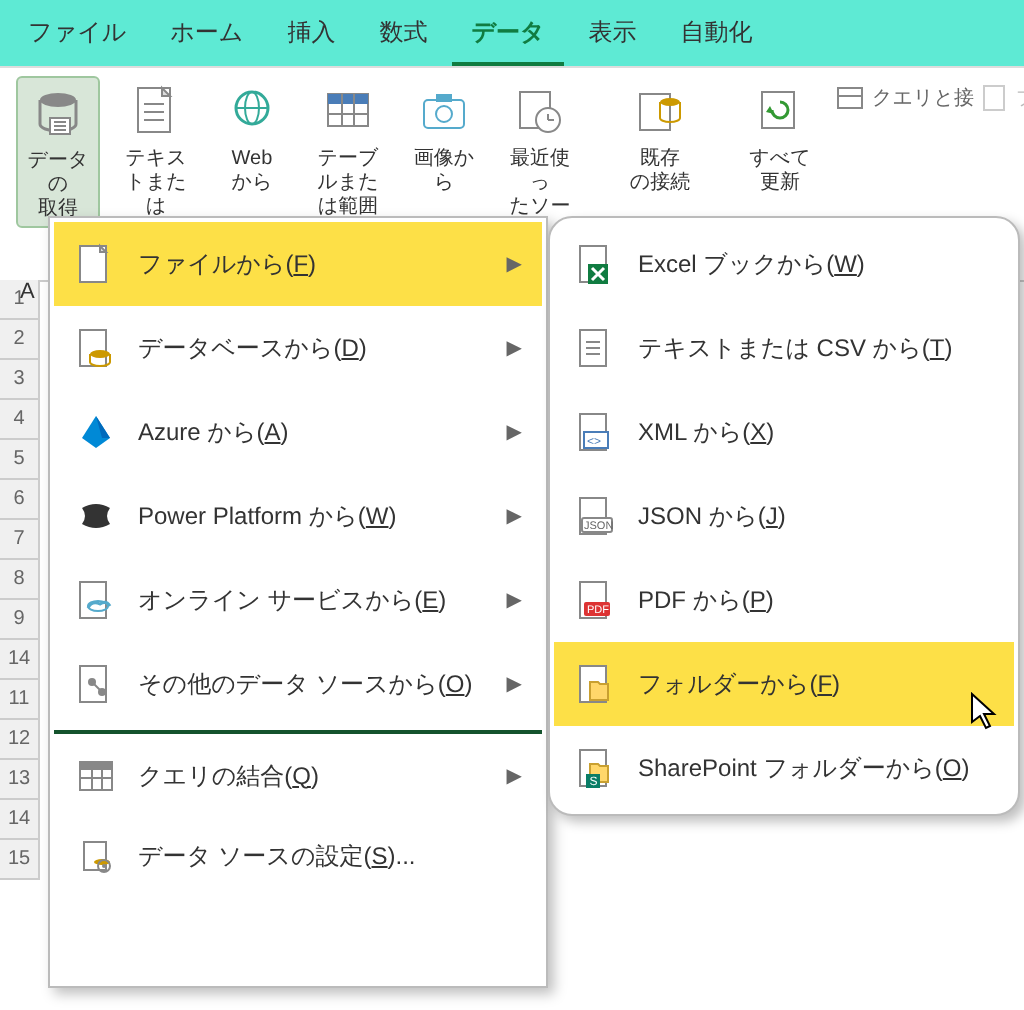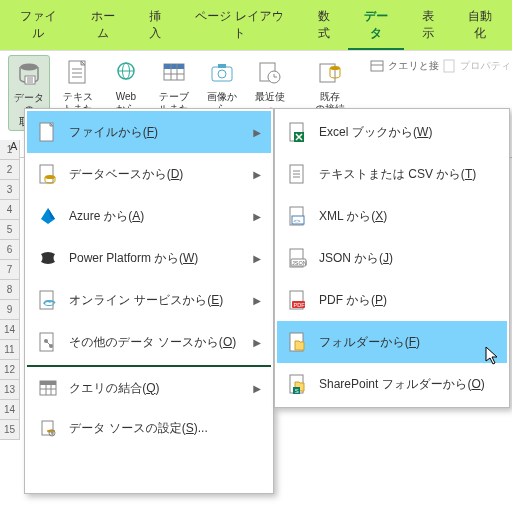--- a/index.html
+++ b/index.html
@@ -1,58 +1,57 @@
 <!DOCTYPE html>
 <html><head>
 <meta charset="utf-8">
 <style>
 * { margin: 0; padding: 0; box-sizing: border-box; font-family: "Yu Gothic UI", "Meiryo", sans-serif; }
 body { background: #fff; font-size: 12px; color: #333; overflow: hidden; width: 512px; height: 505px; position: relative; }
 
-.tabs { display: flex; background: #bef264; border-bottom: 1px solid #ddd; padding: 2px 4px 0; gap: 2px; text-align: center; }
+.tabs { display: flex; background: #5eead4; border-bottom: 1px solid #ddd; padding: 2px 4px 0; gap: 2px; }
 .tab { padding: 6px 10px; cursor: pointer; font-size: 12px; }
 .tab.active { border-bottom: 2px solid #107c41; color: #107c41; font-weight: 600; }
 
 .ribbon { display: flex; background: #fff; padding: 4px 8px; border-bottom: 1px solid #ccc; min-height: 88px; align-items: flex-start; gap: 8px; }
 .rgroup { display: flex; flex-direction: column; align-items: center; gap: 2px; cursor: pointer; padding: 2px 4px; }
 .rgroup.sel { background: #d8e6d8; border: 1px solid #9fc79f; border-radius: 3px; }
 .ricon { width: 32px; height: 32px; display: flex; align-items: center; justify-content: center; }
 .rlabel { font-size: 10px; text-align: center; line-height: 12px; white-space: pre-line; }
 .sep { width: 1px; background: #ddd; height: 70px; margin: 4px 2px; }
 .rside { display: flex; gap: 3px; padding-top: 4px; font-size: 10px; }
 .rside-item { display: flex; align-items: center; gap: 4px; color: #666; white-space: nowrap; }
 
 .sheet-area { position: absolute; top: 120px; left: 0; right: 0; bottom: 0; }
 .rowhdr { position: absolute; left: 0; top: 20px; width: 20px; }
 .rowhdr div { height: 20px; background: #f0f0f0; border-right: 1px solid #ccc; border-bottom: 1px solid #ccc; text-align: center; font-size: 10px; line-height: 20px; color: #666; }
 .cell-a1 { position: absolute; left: 10px; top: 140px; font-size: 11px; }
 
 .menu { position: absolute; background: #fff; border: 1px solid #bbb; box-shadow: 3px 3px 6px rgba(0,0,0,0.25); padding: 2px; }
 .menu1 { left: 24px; top: 108px; width: 250px; }
-.menu2 { left: 274px; top: 108px; width: 236px; }
+.menu2 { left: 274px; top: 108px; width: 236px; border-radius: 12px; }
 .mitem { display: flex; align-items: center; padding: 8px 10px; gap: 10px; cursor: pointer; min-height: 42px; }
-.mitem.hl { background: #7dd3fc; }
+.mitem.hl { background: #fde047; }
 .mitem.sep-top { border-top: 2px solid #14532d; margin-top: 2px; padding-top: 10px; }
 .micon { width: 22px; height: 22px; flex-shrink: 0; display: flex; align-items: center; justify-content: center; }
 .mtext { flex: 1; font-size: 12px; }
 .mtext u { text-decoration: underline; }
 .marrow { font-size: 10px; color: #666; }
 
 .cursor { position: absolute; left: 485px; top: 346px; pointer-events: none; }
 
 svg { display: block; }
 </style>
 </head>
 <body>
 
 <div class="tabs" id="tabs">
     <div class="tab">ファイル</div>
     <div class="tab">ホーム</div>
     <div class="tab">挿入</div>
-    <div class="tab">ページ レイアウト</div>
     <div class="tab">数式</div>
     <div class="tab active">データ</div>
     <div class="tab">表示</div>
     <div class="tab">自動化</div>
   </div>
 
 <div class="ribbon">
   <div class="rgroup sel">
     <div class="ricon">
       <svg width="28" height="28" viewBox="0 0 28 28">
@@ -133,20 +132,31 @@
         <svg width="26" height="26" viewBox="0 0 26 26">
           <rect x="3" y="4" width="15" height="18" fill="#fff" stroke="#888"></rect>
           <ellipse cx="18" cy="8" rx="5" ry="2" fill="#c90"></ellipse>
           <path d="M13 8v8c0 1 2 2 5 2s5-1 5-2V8" fill="none" stroke="#c90"></path>
         </svg>
       </div>
     <div class="rlabel">既存
 の接続</div>
   </div>
   <div class="sep"></div>
+  <div class="rgroup">
+    <div class="ricon">
+        <svg width="26" height="26" viewBox="0 0 26 26">
+          <rect x="4" y="3" width="16" height="18" fill="#fff" stroke="#888"></rect>
+          <path d="M13 8 A4 4 0 1 1 9 12" fill="none" stroke="#393" stroke-width="1.5"></path>
+          <polygon points="8,10 10,14 6,13" fill="#393"></polygon>
+        </svg>
+      </div>
+    <div class="rlabel">すべて
+更新</div>
+  </div>
   <div class="rside">
     <div class="rside-item">
         <svg width="14" height="14" viewBox="0 0 14 14">
           <rect x="1" y="2" width="12" height="10" fill="none" stroke="#888"></rect>
           <line x1="1" y1="6" x2="13" y2="6" stroke="#888"></line>
         </svg>
         <span>クエリと接</span>
       </div>
     <div class="rside-item" style="color:#bbb">
         <svg width="14" height="14" viewBox="0 0 14 14">

